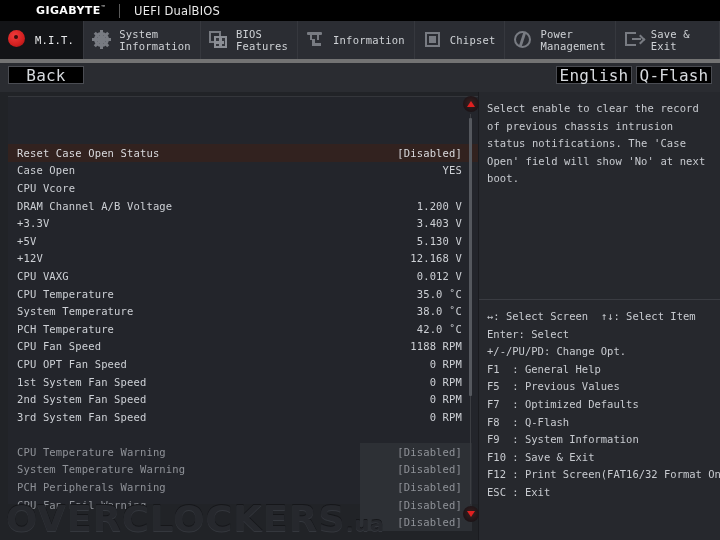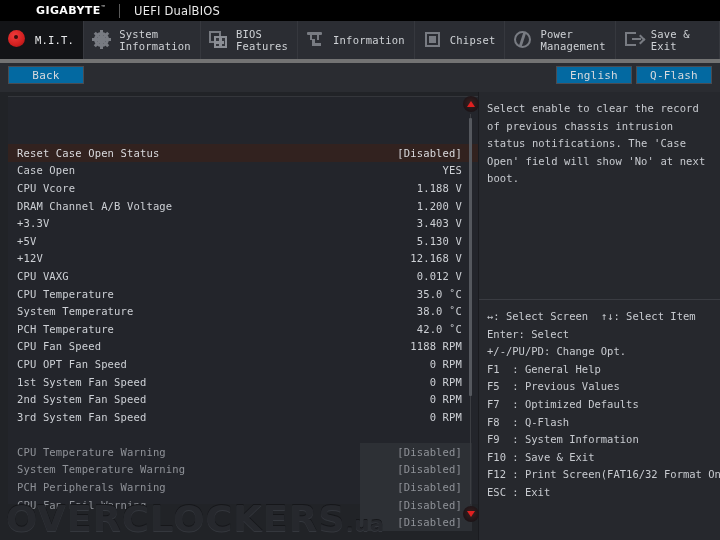--- a/index.html
+++ b/index.html
@@ -150,24 +150,24 @@
     transform: rotate(45deg);
   }
 
   
   .subbar {
     position: absolute; left: 0; top: 63px; width: 720px; height: 29px;
     background: #2a2c31;
   }
   .btn {
     position: absolute; top: 3px; height: 18px;
-    background: #0369a1;
+    background: #000000;
     border: 1px solid #4a4c52;
     color: #d7dade;
-    font-size: 11px; letter-spacing: .2px;
+    font-size: 16px; letter-spacing: .2px;
     display: flex; align-items: center; justify-content: center;
   }
   #back-btn { left: 8px; width: 76px; }
   #english-btn { left: 556px; width: 76px; }
   #qflash-btn { left: 636px; width: 76px; }
 
   
   .content {
     position: absolute; left: 0; top: 92px; width: 720px; height: 448px;
     background: #212327;
@@ -364,21 +364,20 @@
           <div class="row selected">
             <div class="rlabel">Reset Case Open Status</div>
             <div class="rvalue leftval">[Disabled]</div>
           </div>
           <div class="row">
             <div class="rlabel">Case Open</div>
             <div class="rvalue leftval">YES</div>
           </div>
           <div class="row">
             <div class="rlabel">CPU Vcore</div>
-            <div class="rvalue">1.188 V</div>
           </div>
           <div class="row">
             <div class="rlabel">DRAM Channel A/B Voltage</div>
             <div class="rvalue">1.200 V</div>
           </div>
           <div class="row">
             <div class="rlabel">+3.3V</div>
             <div class="rvalue">3.403 V</div>
           </div>
           <div class="row">

